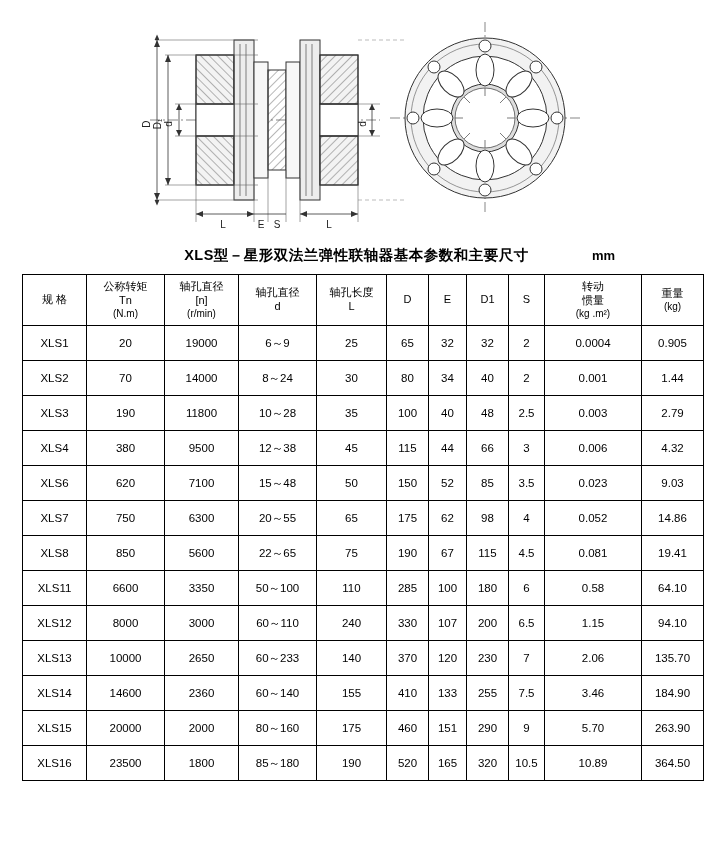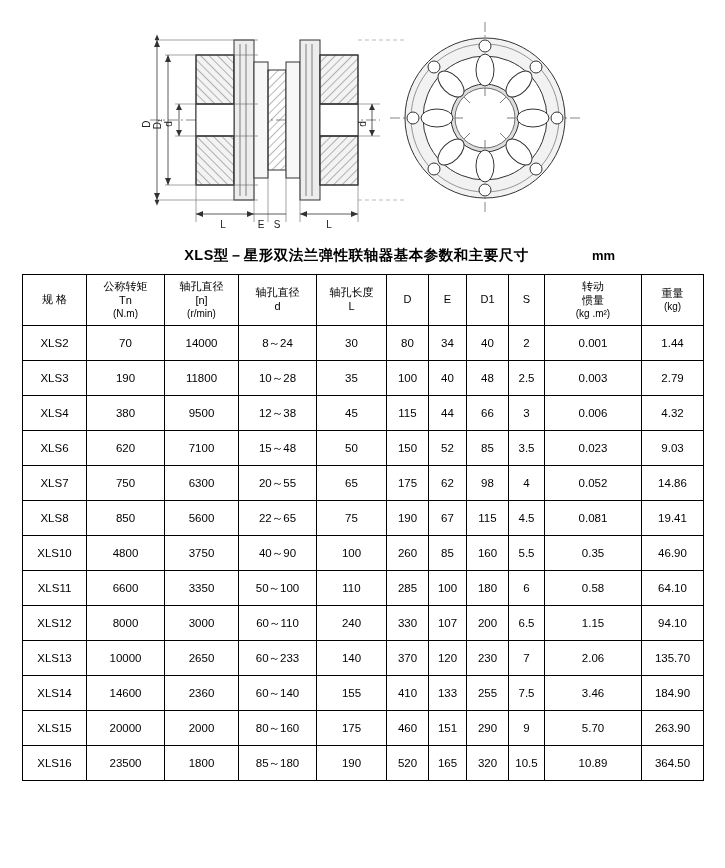--- a/index.html
+++ b/index.html
@@ -320,20 +320,33 @@
           <span class="hdr-line hdr-sub">(kg .m²)</span>
         </th>
         <th>
           <span class="hdr-line">重量</span>
           <span class="hdr-line hdr-sub">(kg)</span>
         </th>
       </tr>
     </thead>
     <tbody>
         <tr>
+          <td>XLS1</td>
+          <td>20</td>
+          <td>19000</td>
+          <td>6～9</td>
+          <td>25</td>
+          <td>65</td>
+          <td>32</td>
+          <td>32</td>
+          <td>2</td>
+          <td>0.0004</td>
+          <td>0.905</td>
+        </tr>
+        <tr>
           <td>XLS2</td>
           <td>70</td>
           <td>14000</td>
           <td>8～24</td>
           <td>30</td>
           <td>80</td>
           <td>34</td>
           <td>40</td>
           <td>2</td>
           <td>0.001</td>
@@ -398,33 +411,20 @@
           <td>22～65</td>
           <td>75</td>
           <td>190</td>
           <td>67</td>
           <td>115</td>
           <td>4.5</td>
           <td>0.081</td>
           <td>19.41</td>
         </tr>
         <tr>
-          <td>XLS10</td>
-          <td>4800</td>
-          <td>3750</td>
-          <td>40～90</td>
-          <td>100</td>
-          <td>260</td>
-          <td>85</td>
-          <td>160</td>
-          <td>5.5</td>
-          <td>0.35</td>
-          <td>46.90</td>
-        </tr>
-        <tr>
           <td>XLS11</td>
           <td>6600</td>
           <td>3350</td>
           <td>50～100</td>
           <td>110</td>
           <td>285</td>
           <td>100</td>
           <td>180</td>
           <td>6</td>
           <td>0.58</td>

